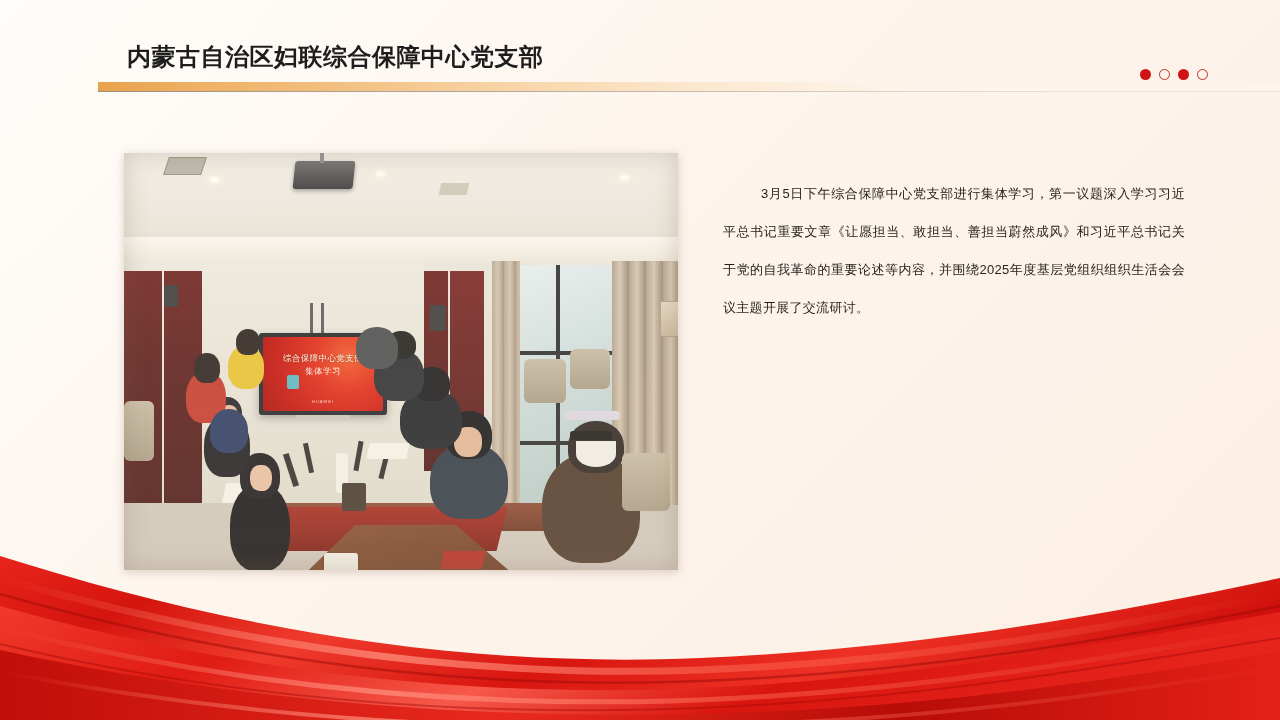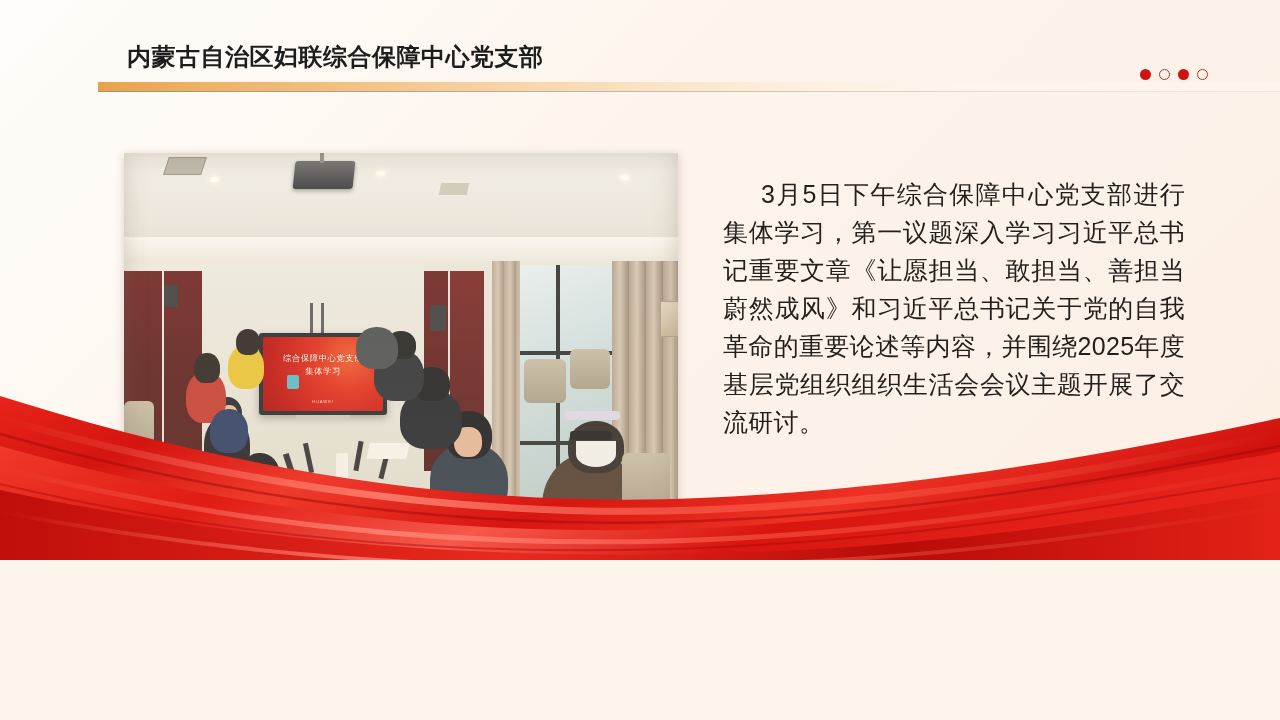--- a/index.html
+++ b/index.html
@@ -3,21 +3,21 @@
 <meta charset="utf-8">
 <title>Slide</title>
 <style>
   html,body{margin:0;padding:0;}
   body{
     width:1280px;height:720px;overflow:hidden;
     background:#fdf4ec;
     font-family:"Liberation Sans","DejaVu Sans",sans-serif;
   }
   #slide{
-    position:relative;width:1280px;height:560px;overflow:hidden;
+    position:relative;width:1280px;height:720px;overflow:hidden;
     background:linear-gradient(135deg,#fffdfa 0%,#fdf4ec 45%,#fcefe4 100%);
   }
 
   
   #header-title{
     position:absolute;left:127px;top:41px;
     font-size:24px;font-weight:700;color:#1d1d1d;
     letter-spacing:.5px;white-space:nowrap;
   }
   #gold-rule{
@@ -126,21 +126,21 @@
   .vignette{left:0;top:0;width:554px;height:417px;
     box-shadow:inset 0 0 26px rgba(120,100,80,.28);}
   .photo-warm{left:0;top:0;width:554px;height:417px;
     background:linear-gradient(180deg,rgba(255,240,220,.10),rgba(250,225,195,.16));}
 
   
   #body-copy{
     position:absolute;left:723px;top:175px;width:462px;
   }
   .para{
-    font-size:25px;line-height:38px;color:#231f1c;
+    font-size:13px;line-height:38px;color:#231f1c;
     text-indent:38px;text-align:justify;letter-spacing:.3px;
     margin:0 0 22px 0;
   }
 
   
   #ribbon{position:absolute;left:0;bottom:0;width:1280px;height:200px;}
 </style>
 </head>
 <body>
 

